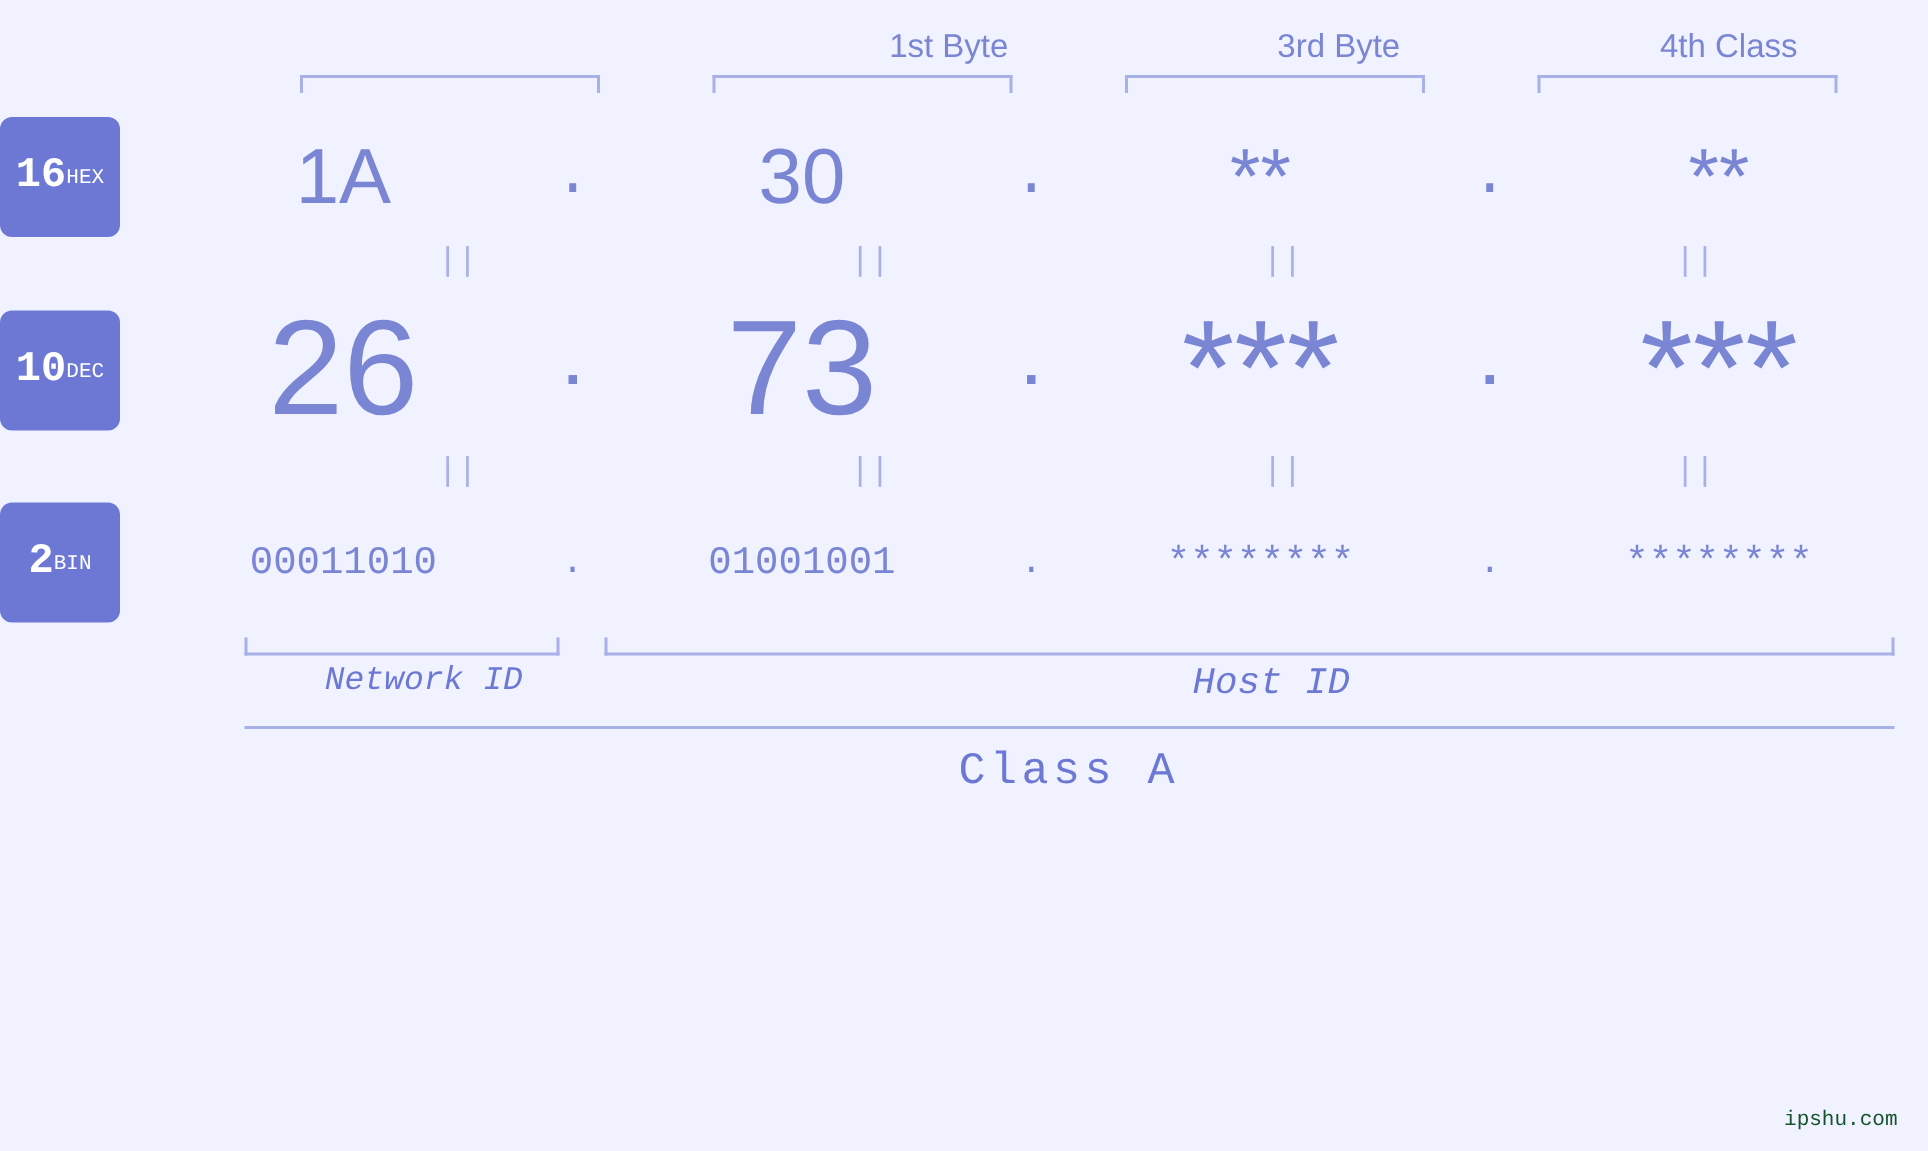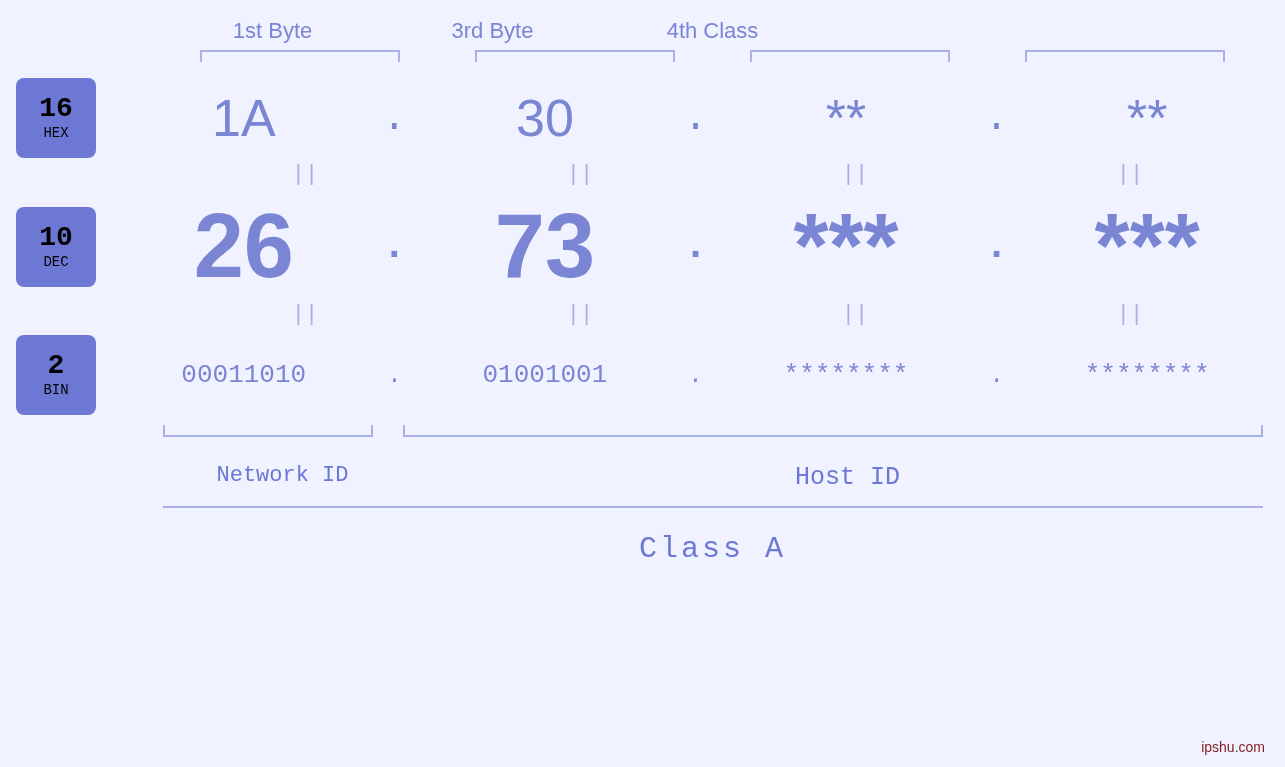--- a/index.html
+++ b/index.html
@@ -21,21 +21,22 @@
       flex-direction: column;
       align-items: center;
     }
 
     
     .byte-headers {
       display: flex;
       width: 1100px;
       margin-left: 140px;
       margin-top: 18px;
-      justify-content: flex-start;
+      justify-content: flex-end;
+      gap: 40px;
     }
 
     .byte-label {
       color: #7a85d4;
       font-size: 22px;
       font-family: Arial, sans-serif;
       text-align: center;
       width: 220px;
     }
 
@@ -62,27 +63,26 @@
       width: 100%;
     }
 
     
     .badge {
       width: 80px;
       height: 80px;
       background: #6c78d4;
       border-radius: 8px;
       display: flex;
-      flex-direction: column;
+      flex-direction: row;
       align-items: center;
       justify-content: center;
-      color: #000000;
+      color: #ffffff;
       flex-shrink: 0;
       margin-right: 10px;
-      margin-left: 16px;
     }
 
     .badge-num {
       font-size: 28px;
       font-weight: bold;
       line-height: 1;
     }
 
     .badge-label {
       font-size: 14px;
@@ -113,21 +113,21 @@
 
     
     .hex-value {
       font-size: 52px;
       font-family: Arial, sans-serif;
     }
 
     
     .dec-value {
       font-size: 90px;
-      font-weight: bold;
+      font-weight: normal;
       font-family: Arial, sans-serif;
     }
 
     .dec-dot {
       font-size: 40px;
       font-weight: bold;
     }
 
     
     .bin-value {
@@ -149,23 +149,23 @@
       font-size: 22px;
       width: 200px;
       text-align: center;
     }
 
     
     .watermark {
       position: absolute;
       bottom: 12px;
       right: 20px;
-      color: #7f1d1d;
+      color: #14532d;
       font-size: 14px;
-      font-family: Liberation Sans, sans-serif;
+      font-family: Liberation Mono, monospace;
     }
   </style>
 </head>
 <body>
 
 <div class="container">
 
   <div class="byte-headers">
     <div class="byte-label">1st Byte</div>
     <div class="byte-label">3rd Byte</div>
@@ -239,24 +239,24 @@
       <span class="dot" style="font-size:24px;">.</span>
       <span class="byte-value bin-value">********</span>
     </div>
   </div>
 
   <div style="display:flex; width:1100px; margin-left:140px; margin-top:10px;">
     <div style="width:210px; border-bottom: 2px solid #a8b0e8; border-left: 2px solid #a8b0e8; border-right: 2px solid #a8b0e8; height: 12px;"></div>
     <div style="flex:1; border-bottom: 2px solid #a8b0e8; border-left: 2px solid #a8b0e8; border-right: 2px solid #a8b0e8; height: 12px; margin-left: 30px;"></div>
   </div>
 
-  <div style="display:flex; width:1100px; margin-left:140px; margin-top:26px;">
+  <div style="display:flex; width:1100px; margin-left:140px; margin-top:4px;font-style:italic;">
     <div style="width:240px; text-align:center; color:#6c78d4; font-size:22px; font-family:'Courier New',monospace;">Network ID</div>
     <div style="flex:1; text-align:center; color:#6c78d4; font-size:25px; font-family:'Courier New',monospace; margin-left:30px;">Host ID</div>
   </div>
 
-  <div style="width:1100px; margin-left:140px; margin-top:14px; border-top: 2px solid #a8b0e8; padding-top:24px; text-align:center;">
+  <div style="width:1100px; margin-left:140px; margin-top:14px; border-top: 2px solid #a8b0e8; padding-top:12px; text-align:center;">
     <span style="color:#6c78d4; font-size:30px; letter-spacing:3px; font-family:'Courier New',monospace;">Class A</span>
   </div>
 
   <div class="watermark">ipshu.com</div>
 
 </div>
 
 </body></html>

